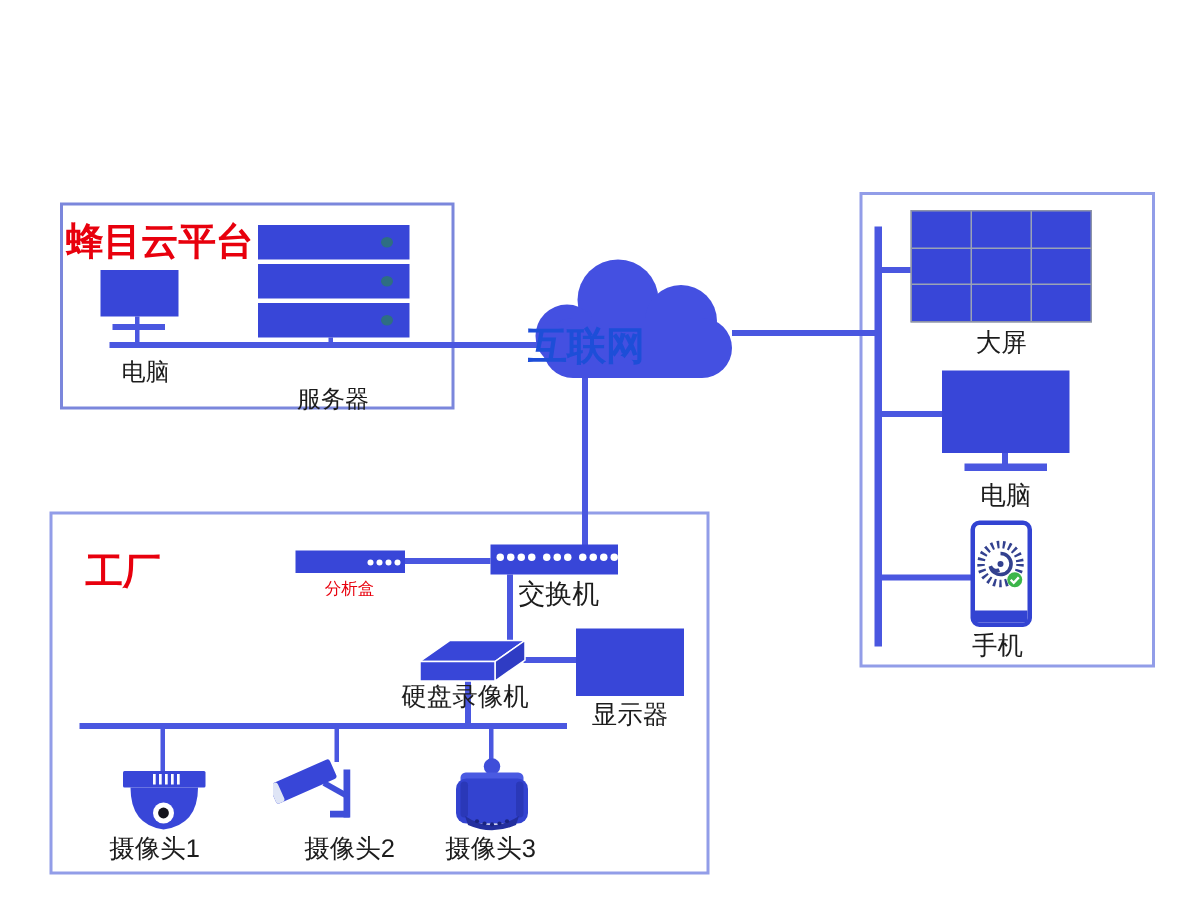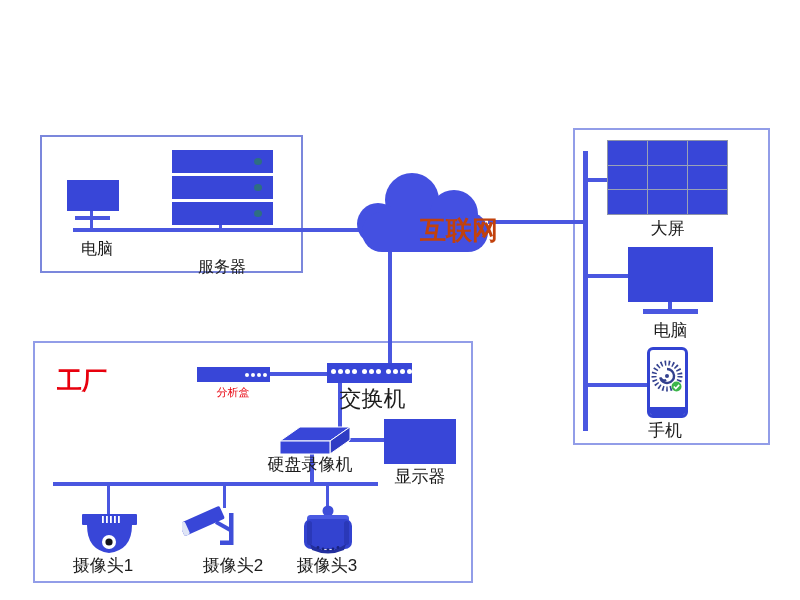--- a/index.html
+++ b/index.html
@@ -7,21 +7,21 @@
          font-family:"Liberation Sans","DejaVu Sans",sans-serif;}
   .abs{position:absolute;}
   .zone{position:absolute;border:2px solid #929de8;background:transparent;box-sizing:border-box;}
   .zone.dark{border-color:#7b87dc;}
   .line{position:absolute;background:#4a57e0;}
   .dev{position:absolute;background:#3846d8;}
   .lbl{position:absolute;color:#1c1c1c;font-size:16px;line-height:1.1;text-align:center;white-space:nowrap;}
   .red-t{position:absolute;color:#e8000d;font-weight:bold;white-space:nowrap;}
   .title{position:absolute;left:0;top:44px;width:100%;text-align:center;color:#000;
          font-size:35px;font-weight:bold;letter-spacing:1px;}
-  .cloud-label{position:absolute;color:#c2410c;font-size:26px;font-weight:bold;text-align:right;}
+  .cloud-label{position:absolute;color:#1d4ed8;font-size:26px;font-weight:bold;text-align:left;}
   .grid3{position:absolute;display:grid;grid-template-columns:repeat(3,1fr);grid-template-rows:repeat(3,1fr);
          gap:1px;background:#9aa2b5;border:1px solid #8d93a8;box-sizing:border-box;}
   .grid3 .cell{background:#3846d8;}
   .dot{position:absolute;border-radius:50%;}
   .wdot{background:#ffffff;}
   .tealdot{background:#2e6e82;}
   .phone{position:absolute;background:#ffffff;border:3px solid #3243d2;border-radius:6px;box-sizing:border-box;}
   .phone-band{position:absolute;left:0;right:0;bottom:0;height:8px;background:#3243d2;border-radius:0 0 2px 2px;}
 </style>
 </head>
@@ -60,20 +60,21 @@
 
   <div class="line" style="left:53px;top:482px;width:325px;height:4px;"></div>
 
   <div class="line" style="left:107px;top:486px;width:3px;height:29px;"></div>
   <div class="line" style="left:223px;top:486px;width:3px;height:22px;"></div>
   <div class="line" style="left:326px;top:486px;width:3px;height:21px;"></div>
 
   <div class="line" style="left:668px;top:302px;width:4px;height:9px;"></div>
   <div class="line" style="left:643px;top:309px;width:55px;height:5px;"></div>
 
+  <div class="red-t" style="left:44px;top:144px;font-size:25px;">蜂目云平台</div>
 
   <div class="dev" style="left:67px;top:180px;width:52px;height:31px;"></div>
   <div class="lbl" style="left:67px;top:240px;width:60px;">电脑</div>
 
   <div>
     <div class="dev" style="left:172px;top:150px;width:101px;height:23px;"></div>
     <div class="dev" style="left:172px;top:176px;width:101px;height:23px;"></div>
     <div class="dev" style="left:172px;top:202px;width:101px;height:23px;"></div>
     <div class="dot tealdot" style="left:254px;top:158px;width:8px;height:7px;"></div>
     <div class="dot tealdot" style="left:254px;top:184px;width:8px;height:7px;"></div>
@@ -134,21 +135,21 @@
   <div class="dot wdot" style="left:338px;top:368.5px;width:5px;height:5px;"></div>
   <div class="dot wdot" style="left:345px;top:368.5px;width:5px;height:5px;"></div>
   <div class="dot wdot" style="left:352px;top:368.5px;width:5px;height:5px;"></div>
   <div class="dot wdot" style="left:362px;top:368.5px;width:5px;height:5px;"></div>
   <div class="dot wdot" style="left:369px;top:368.5px;width:5px;height:5px;"></div>
   <div class="dot wdot" style="left:376px;top:368.5px;width:5px;height:5px;"></div>
   <div class="dot wdot" style="left:386px;top:368.5px;width:5px;height:5px;"></div>
   <div class="dot wdot" style="left:393px;top:368.5px;width:5px;height:5px;"></div>
   <div class="dot wdot" style="left:400px;top:368.5px;width:5px;height:5px;"></div>
   <div class="dot wdot" style="left:407px;top:368.5px;width:5px;height:5px;"></div>
-  <div class="lbl" style="left:330px;top:387px;width:85px;font-size:22px;">交换机</div>
+  <div class="lbl" style="left:330px;top:387px;width:85px;font-size:18px;">交换机</div>
 
   <svg class="abs" style="left:278px;top:424px;" width="74" height="32" viewBox="0 0 74 32">
     <polygon points="2,17 22,3 72,3 52,17" fill="#3846d8" stroke="#ffffff" stroke-width="1"></polygon>
     <polygon points="52,17 72,3 72,16 52,30" fill="#2f3cc4" stroke="#ffffff" stroke-width="1"></polygon>
     <polygon points="2,17 52,17 52,30 2,30" fill="#3846d8" stroke="#ffffff" stroke-width="1"></polygon>
   </svg>
   <div class="lbl" style="left:265px;top:456px;width:90px;font-size:17px;">硬盘录像机</div>
 
   <div class="dev" style="left:384px;top:419px;width:72px;height:45px;"></div>
   <div class="lbl" style="left:384px;top:468px;width:72px;font-size:17px;">显示器</div>

